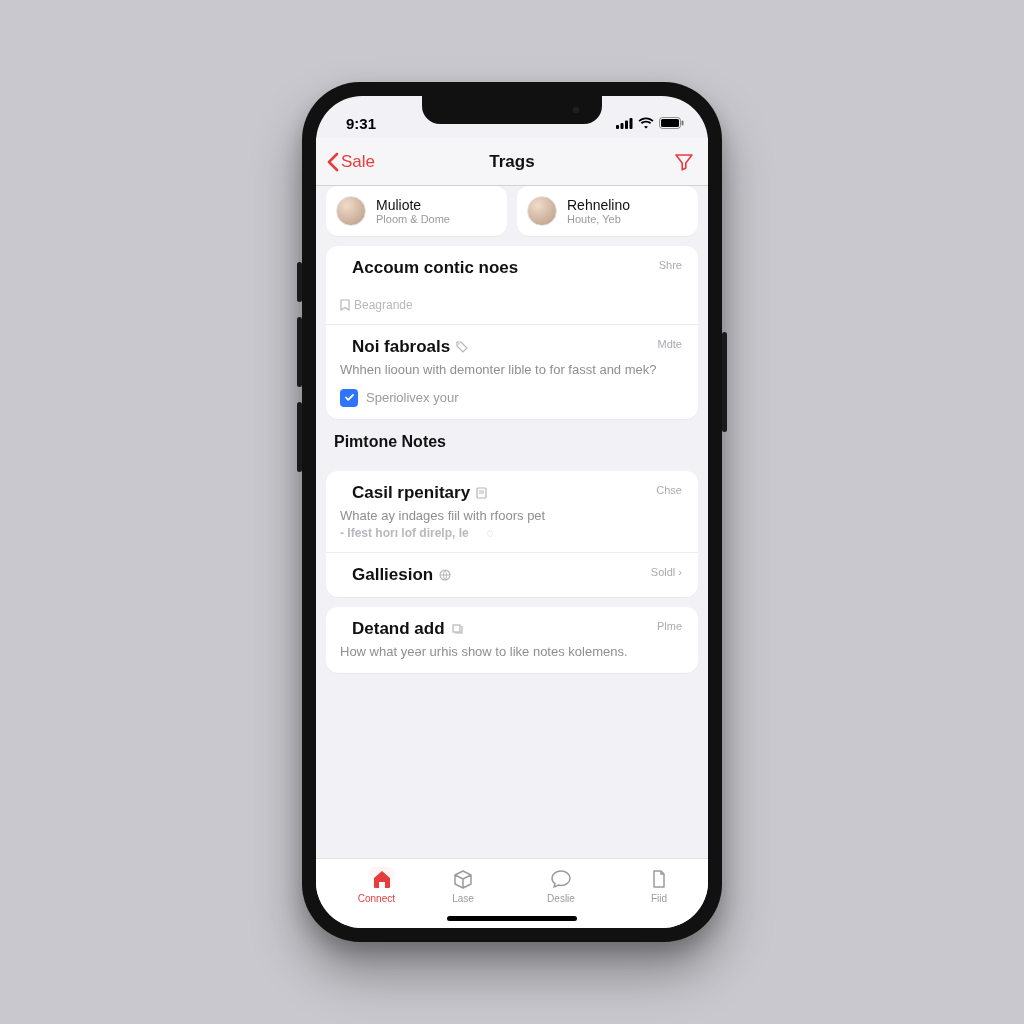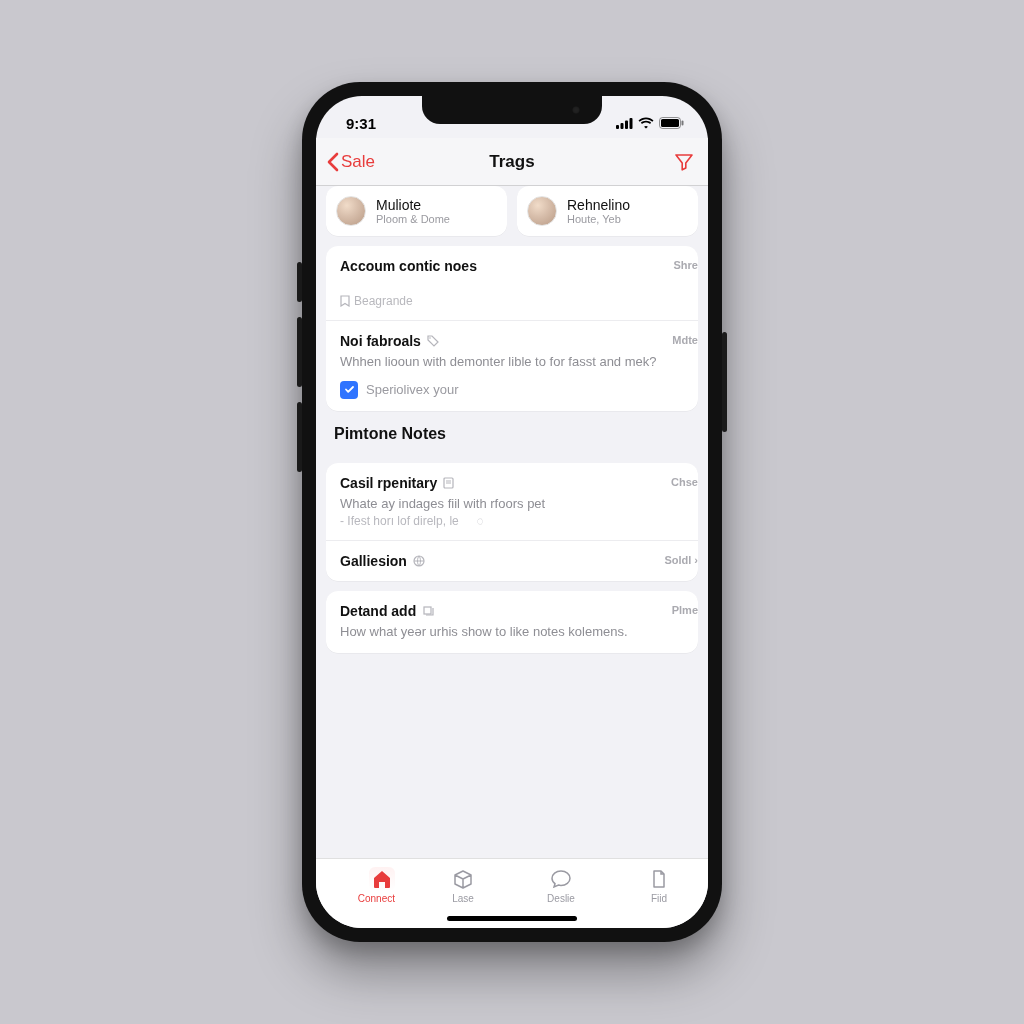--- a/index.html
+++ b/index.html
@@ -71,34 +71,34 @@
   .tag-title { font-size:14px; font-weight:500; color:#111; line-height:1.15;}
   .tag-sub { font-size:11px; color:#9a9aa0; line-height:1.15;}
   .card {
     background:#fff; border-radius:12px; margin-top:10px;
     box-shadow: 0 0.5px 0 rgba(0,0,0,0.07);
   }
   .cell {
     padding:12px 14px; position:relative;
   }
   .cell + .cell { border-top: 0.5px solid #ececef; }
-  .cell-hdr { font-size:14px; font-weight:600; color:#111; display:flex; align-items:center; gap:6px;}
+  .cell-hdr { font-size:17px; font-weight:600; color:#111; display:flex; align-items:center; gap:6px;margin-left:12px;}
   .cell-action {
-    position:absolute; right:0; top:13px; font-size:11px; color:#aaaab0; font-weight:700;
+    position:absolute; right:16px; top:13px; font-size:11px; color:#aaaab0; font-weight:400;
   }
   .cell-body { font-size:13px; color:#8e8e94; line-height:1.35; margin-top:4px;}
   .cell-sub { font-size:12px; color:#b8b8bd; margin-top:20px; display:flex; align-items:center; gap:4px;}
   .check-row { display:flex; align-items:center; gap:8px; margin-top:10px; }
   .checkbox {
     width:18px; height:18px; border-radius:4px; background:#2f74ff;
     display:flex; align-items:center; justify-content:center; color:#fff;
   }
   .check-label { font-size:13px; color:#9a9aa0; }
   .dim-icon { color:#b5b5bb; font-size:12px; }
-  .note-sub { font-size:12px; color:#b8b8be; margin-top:2px; display:flex; align-items:center; gap:18px;}
+  .note-sub { font-size:12px; color:#b8b8be; margin-top:2px; display:flex; align-items:center; gap:18px;font-weight:bold;}
   .tab-bar {
     height: 70px; border-top:0.5px solid rgba(0,0,0,0.12);
     display:flex; justify-content:space-around; align-items:flex-start;
     padding-top:8px; background:#fff;
   }
   .tab { display:flex; flex-direction:column; align-items:center; gap:2px; color:#9a9aa2; font-size:10px; width:60px;}
   .tab.active { color:#e83c3c;align-items:flex-end; }
   .tab.active .tab-icon { color:#e83c3c; background: linear-gradient(#fff2f2,#ffffff); border-radius:6px;}
   .tab-icon { width:26px; height:24px; display:flex; align-items:center; justify-content:center; color:#9a9aa2;}
   .home-indicator {

